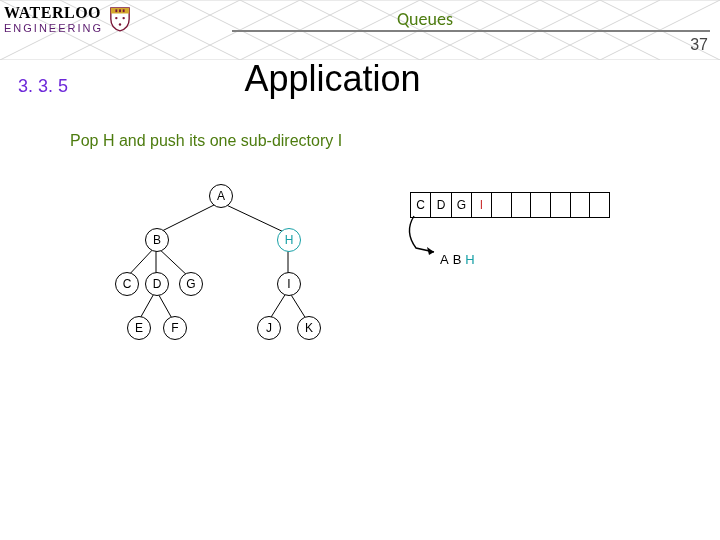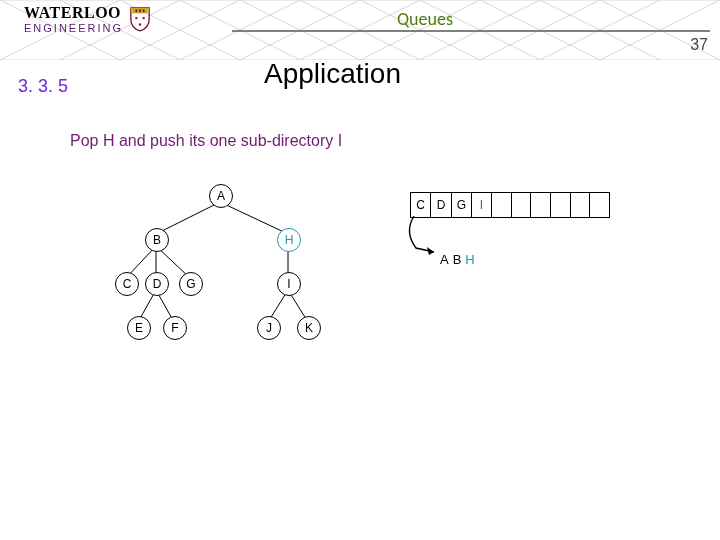--- a/index.html
+++ b/index.html
@@ -1,28 +1,28 @@
 <!DOCTYPE html>
 <html><head>
 <meta charset="utf-8">
 <style>
   html,body{margin:0;padding:0;width:720px;height:540px;background:#fff;font-family:Arial,Helvetica,sans-serif;color:#000;overflow:hidden}
   .slide{position:relative;width:720px;height:540px}
   .bg-lines{position:absolute;top:0;left:0;width:720px;height:60px;z-index:0;opacity:0.35}
-  .logo{position:absolute;top:4px;left:24px;z-index:5}
+  .logo{position:absolute;top:4px;left:4px;z-index:5}
   .logo-row{display:flex;align-items:center;gap:6px}
   .logo-waterloo{font-family:Georgia,'Times New Roman',serif;font-weight:bold;font-size:16px;letter-spacing:0.5px;color:#000}
   .logo-eng{font-family:Arial,sans-serif;font-weight:normal;font-size:11px;letter-spacing:2px;color:#5a1a6e}
   .shield{width:22px;height:26px}
   .hdr-title{position:absolute;top:8px;left:397px;font-family:Calibri,Arial,sans-serif;font-size:18px;color:#4d7c0f}
   .hdr-underline{position:absolute;top:30px;left:232px;width:478px;height:2px;background:#808080}
   .page-num{position:absolute;top:36px;right:12px;font-size:16px;color:#444}
   .sec-num{position:absolute;top:76px;left:18px;font-size:18px;color:#6d28d9}
-  .title{position:absolute;top:58px;left:0;width:665px;text-align:center;font-size:28px;color:#000}
-  .body-text{position:absolute;top:132px;left:70px;font-size:16px;color:#701a75}
+  .title{position:absolute;top:58px;left:0;width:665px;text-align:center;font-size:36px;color:#000}
+  .body-text{position:absolute;top:132px;left:70px;font-size:16px;color:#4d7c0f}
   .diagram{position:absolute;top:180px;left:110px;width:500px;height:200px}
   .node{position:absolute;width:22px;height:22px;border:1px solid #000;border-radius:50%;background:#fff;font-size:12px;line-height:22px;text-align:center}
   .edge{stroke:#000;stroke-width:1;fill:none}
   .queue{position:absolute;top:12px;left:300px}
   .queue table{border-collapse:collapse}
   .queue td{width:18px;height:22px;border:1px solid #000;text-align:center;font-size:12px;font-family:Arial}
   .visited{position:absolute;top:72px;left:330px;font-size:13px;letter-spacing:4px}
   .teal{color:#17a0a6}
   .red{color:#c33}
 </style>

